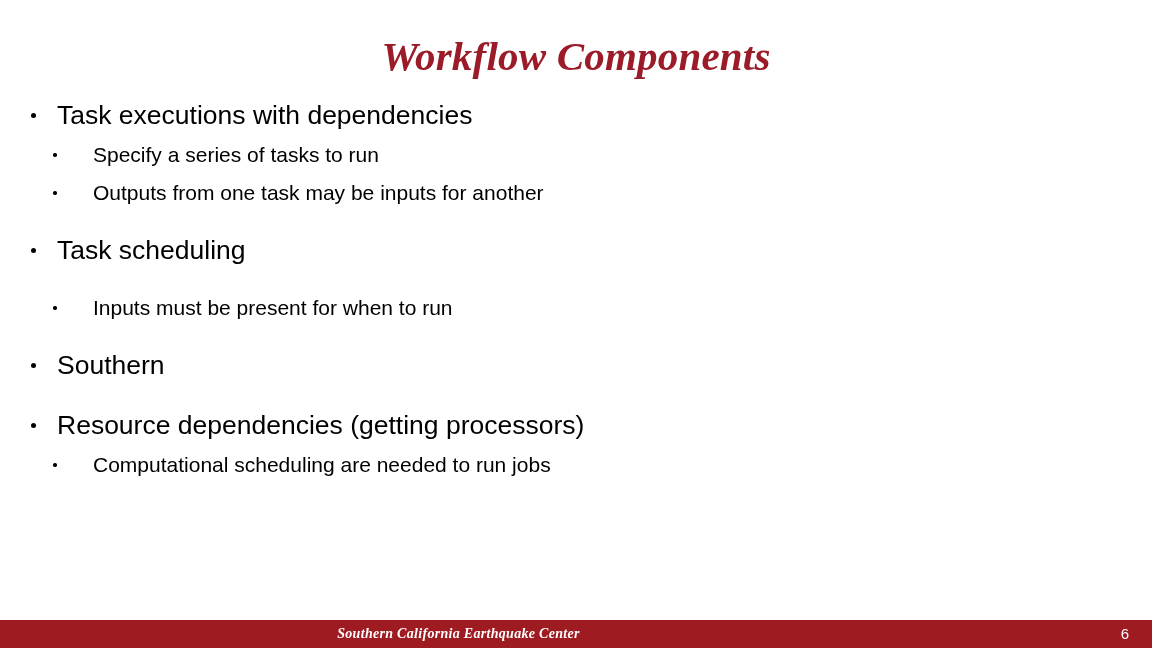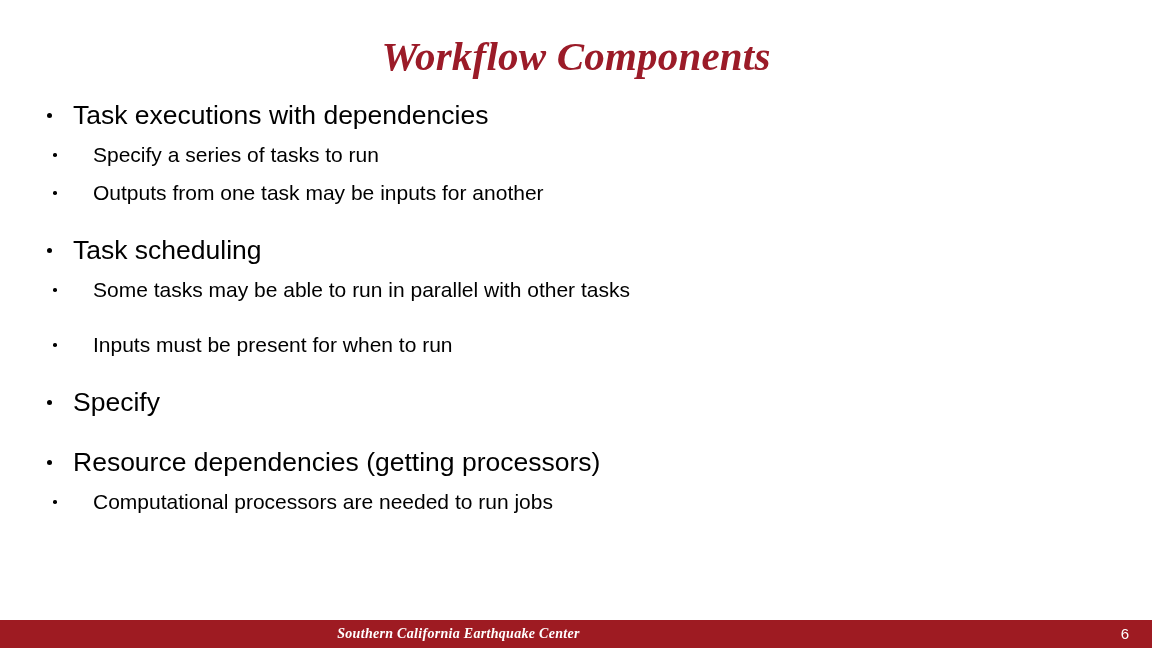--- a/index.html
+++ b/index.html
@@ -52,21 +52,20 @@
 
   
   .l1 {
     position: relative;
     padding-left: 57px;
     font-size: 26.5px;
     line-height: 31px;
     color: #000000;
     font-family: "Liberation Sans", sans-serif;
     white-space: nowrap;
-    margin-left: 16px;
   }
   .l1 .bullet {
     position: absolute;
     left: 31px;
     top: 13px;
     width: 5px;
     height: 5px;
     background: #000000;
     border-radius: 50%;
   }
@@ -160,53 +159,47 @@
           <span>Outputs from one task may be inputs for another</span>
         </div>
       </div>
     </div>
 
     <div class="group">
       <div class="l1">
         <span class="bullet"></span>
         <span>Task scheduling</span>
       </div>
+    </div>
+
+    <div class="group">
       <div class="sublist">
         <div class="l2">
           <span class="bullet"></span>
-          <span>Some tasks may be able to run in parallel with other tasks</span>
-        </div>
-      </div>
-    </div>
-
-    <div class="group">
+          <span>Inputs must be present for when to run</span>
+        </div>
+      </div>
+    </div>
+
+    <div class="group">
+      <div class="l1">
+        <span class="bullet"></span>
+        <span>Southern</span>
+      </div>
+    </div>
+
+    <div class="group">
+      <div class="l1">
+        <span class="bullet"></span>
+        <span>Resource dependencies (getting processors)</span>
+      </div>
       <div class="sublist">
         <div class="l2">
           <span class="bullet"></span>
-          <span>Inputs must be present for when to run</span>
-        </div>
-      </div>
-    </div>
-
-    <div class="group">
-      <div class="l1">
-        <span class="bullet"></span>
-        <span>Specify</span>
-      </div>
-    </div>
-
-    <div class="group">
-      <div class="l1">
-        <span class="bullet"></span>
-        <span>Resource dependencies (getting processors)</span>
-      </div>
-      <div class="sublist">
-        <div class="l2">
-          <span class="bullet"></span>
-          <span>Computational processors are needed to run jobs</span>
+          <span>Computational scheduling are needed to run jobs</span>
         </div>
       </div>
     </div>
 
   </div>
 
   <div class="footer-bar">
     <div class="footer-text">Southern California Earthquake Center</div>
     <div class="page-number">6</div>
   </div>

